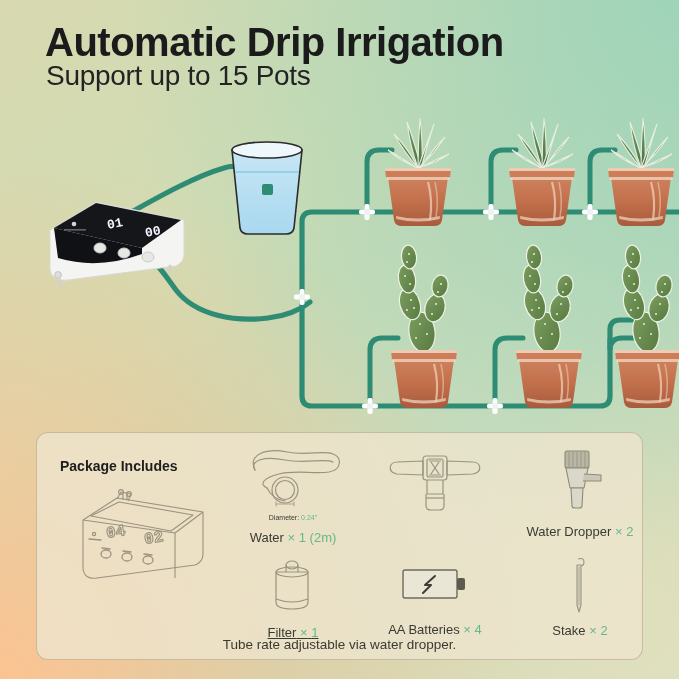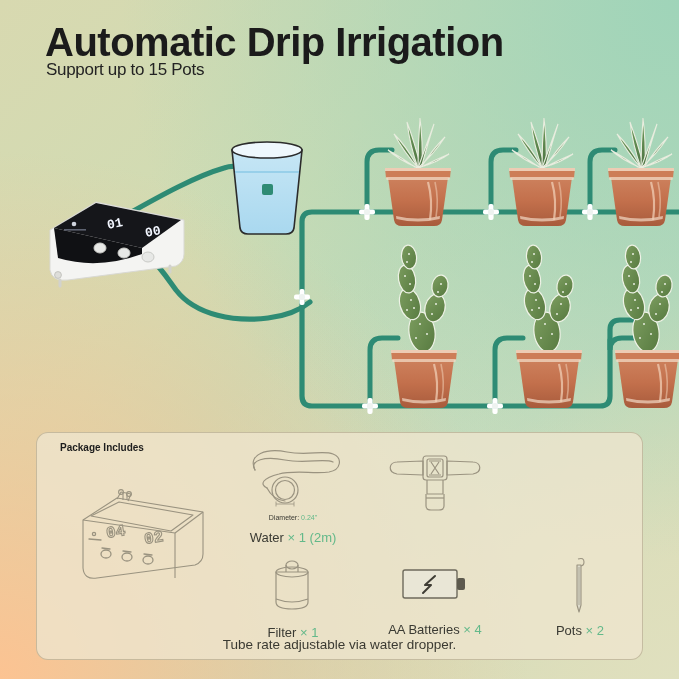--- a/index.html
+++ b/index.html
@@ -19,42 +19,42 @@
   }
 
   
   .title{
     position:absolute;left:45px;top:20px;
     font-size:40px;font-weight:bold;color:#1b1b1b;
     letter-spacing:-0.5px;
   }
   .subtitle{
     position:absolute;left:46px;top:60px;
-    font-size:17px;font-weight:400;color:#232323;
+    font-size:28px;font-weight:400;color:#232323;
     letter-spacing:-0.3px;
   }
 
   
   .scene{position:absolute;left:0;top:0;width:679px;height:430px;}
   .scene svg{position:absolute;left:0;top:0;}
 
   
   .controller{position:absolute;left:38px;top:196px;width:150px;height:90px;}
 
   
   .pkg{
     position:absolute;left:36px;top:432px;width:607px;height:228px;
     background:rgba(238,230,206,0.78);
     border:1px solid rgba(150,140,110,0.45);
     border-radius:12px;
     box-sizing:border-box;
   }
   .pkg-title{
-    position:absolute;left:60px;top:442px;
-    font-size:10px;font-weight:bold;color:#1d1d1d;
+    position:absolute;left:60px;top:458px;
+    font-size:14px;font-weight:bold;color:#1d1d1d;
   }
   .pkg-foot{
     position:absolute;left:0;top:637px;width:679px;text-align:center;
     font-size:13.5px;color:#3b3a32;
   }
 
   .item{position:absolute;text-align:center;}
   .item .lbl{
     font-size:13px;color:#3a3a33;white-space:nowrap;
   }
@@ -328,34 +328,52 @@
           <rect x="42" y="11" width="16" height="18" rx="2"></rect>
           <path d="M44,13 L56,13 M44,27 L56,27 M46,14 L54,26 M54,14 L46,26"></path>
           <path d="M42,32 L42,46 L58,46 L58,32"></path>
           <path d="M41,46 L41,58 Q41,62 46,62 L54,62 Q59,62 59,58 L59,46"></path>
           <path d="M41,50 L59,50"></path>
         </g>
       </svg>
     </div>
   </div>
 
+  <div class="item" style="left:505px;top:448px;width:150px;">
+    <div class="art">
+      <svg width="90" height="66" viewBox="0 0 90 66">
+        <g fill="none" stroke="#8f8a78" stroke-width="1.1" stroke-linejoin="round">
+          <rect x="30" y="3" width="24" height="17" rx="2" fill="#b8b7a5"></rect>
+          <path d="M34,4 L34,19 M38,4 L38,19 M42,4 L42,19 M46,4 L46,19 M50,4 L50,19" stroke="#8f8a78" stroke-width="0.7"></path>
+          <path d="M31,20 L53,20 L49,40 L35,40 Z" fill="#d9d8c9"></path>
+          <path d="M49,26 L66,27 L66,33 L48,33" fill="#c9c8b7"></path>
+          <path d="M36,40 L48,40 L47,58 Q47,60 44,60 L40,60 Q37,60 37,58 Z" fill="#d9d8c9"></path>
+        </g>
+      </svg>
+    </div>
+    <div class="lbl" style="margin-top:6px;">
+      <span>Water Dropper</span>
+      <span class="q">×</span>
+      <span class="q">2</span>
+    </div>
+  </div>
 
   <div class="item" style="left:228px;top:555px;width:130px;">
     <div class="art">
       <svg width="70" height="62" viewBox="0 0 70 62">
         <g fill="none" stroke="#9a9380" stroke-width="1.2" stroke-linejoin="round">
           <ellipse cx="34" cy="10" rx="6" ry="4"></ellipse>
           <path d="M28,10 L28,17 M40,10 L40,17"></path>
           <path d="M18,17 L50,17 L50,47 Q50,54 34,54 Q18,54 18,47 Z"></path>
           <ellipse cx="34" cy="17" rx="16" ry="5"></ellipse>
           <path d="M18,44 Q34,50 50,44"></path>
         </g>
       </svg>
     </div>
-    <div class="lbl" style="margin-top:4px;">
+    <div class="lbl" style="margin-top:4px;text-decoration:underline;">
       <span>Filter</span>
       <span class="q">×</span>
       <span class="q">1</span>
     </div>
   </div>
 
   <div class="item" style="left:365px;top:560px;width:140px;">
     <div class="art">
       <svg width="80" height="48" viewBox="0 0 80 48">
         <g fill="none" stroke="#6d6a5c" stroke-width="1.4" stroke-linejoin="round">
@@ -376,21 +394,21 @@
     <div class="art">
       <svg width="40" height="62" viewBox="0 0 40 62">
         <g fill="none" stroke="#9a9380" stroke-width="1.1" stroke-linejoin="round">
           <path d="M18,4 Q24,2 24,7 Q24,11 20,11"></path>
           <path d="M17,10 L21,10 L21,50 L19,57 L17,50 Z" fill="#dcdacb"></path>
           <path d="M19,12 L19,50" stroke-width="0.7"></path>
         </g>
       </svg>
     </div>
     <div class="lbl" style="margin-top:2px;">
-      <span>Pots</span>
+      <span>Stake</span>
       <span class="q">×</span>
       <span class="q">2</span>
     </div>
   </div>
 
   <div class="pkg-foot">Tube rate adjustable via water dropper.</div>
 
 </div>
 
 </body></html>

